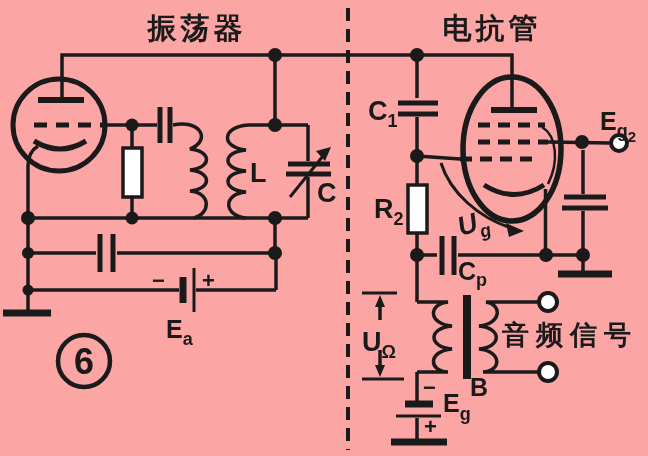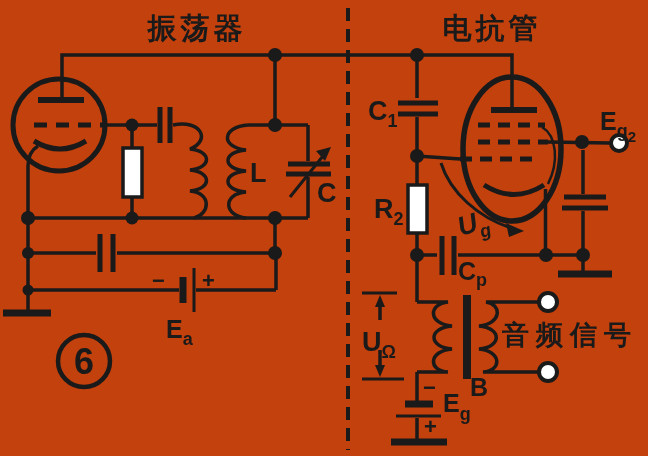--- a/index.html
+++ b/index.html
@@ -1,16 +1,16 @@
 <!DOCTYPE html>
 <html><head>
 <meta charset="utf-8">
 <style>
   html,body{margin:0;padding:0;background:#e8e8e8;}
-  .stage{width:648px;height:456px;background:#c2410c;position:relative;overflow:hidden;
+  .stage{width:648px;height:456px;background:#fca5a5;position:relative;overflow:hidden;
          font-family:"Liberation Sans", sans-serif;}
   svg{display:block;}
   .ink-stroke{stroke:#1a1a1a;fill:none;}
   .ink-fill{fill:#1a1a1a;stroke:none;}
   .paper-fill{fill:#ffffff;}
   text{fill:#1a1a1a;font-family:"Liberation Sans", sans-serif;}
   .title{font-size:29px;font-weight:700;letter-spacing:4px;}
   .lbl{font-size:27px;font-weight:600;}
   .lbl-sm{font-size:25px;font-weight:600;}
   .sub{font-size:18px;font-weight:600;}

